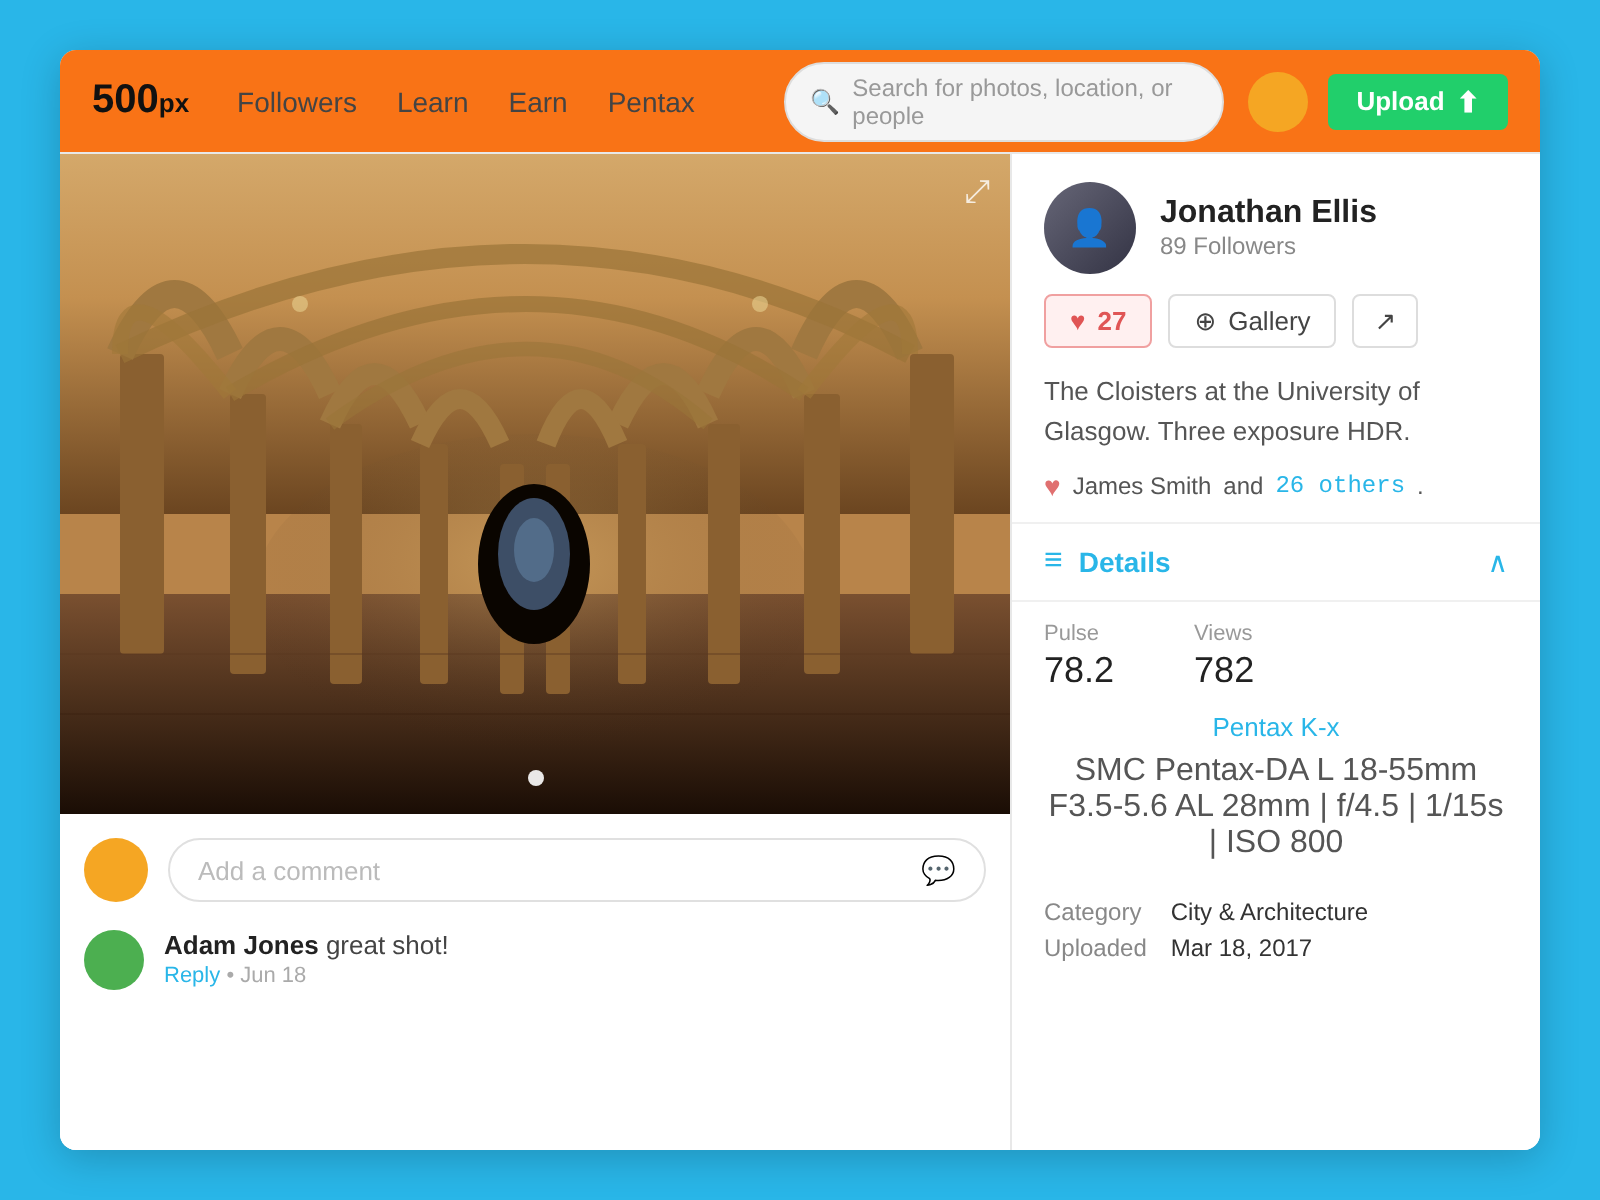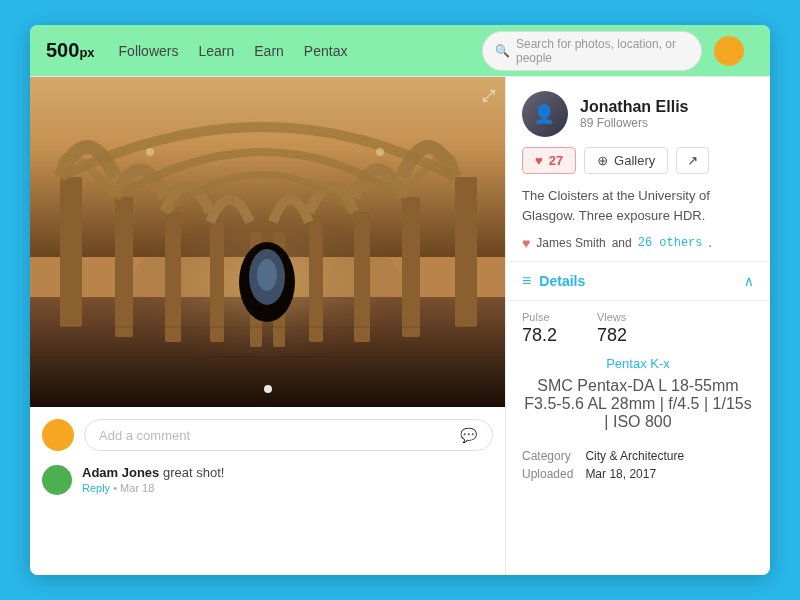--- a/index.html
+++ b/index.html
@@ -17,21 +17,21 @@
       border-radius: 8px;
       width: 740px;
       height: 550px;
       overflow: hidden;
       box-shadow: 0 4px 20px rgba(0,0,0,0.2);
       display: flex;
       flex-direction: column;
     }
     
     .header {
-      background: #86efac;
+      background: #f97316;
       height: 52px;
       display: flex;
       align-items: center;
       padding: 0 16px;
       border-bottom: 1px solid #e8e8e8;
       flex-shrink: 0;
     }
     .logo {
       font-weight: 900;
       font-size: 20px;
@@ -375,20 +375,24 @@
       <a class="nav-item">Followers</a>
       <a class="nav-item">Learn</a>
       <a class="nav-item">Earn</a>
       <a class="nav-item">Pentax</a>
     </nav>
     <div class="search-bar">
       <span class="search-icon-wrap">🔍</span>
       <span class="search-input-text">Search for photos, location, or people</span>
     </div>
     <div class="avatar-circle"></div>
+    <button class="upload-btn">
+      <span>Upload</span>
+      <span class="upload-icon">⬆</span>
+    </button>
   </div>
 
   <div class="main">
 
     <div class="left-panel">
 
       <div class="photo-container">
         <div class="photo-bg">
 
           <svg width="475" height="330" viewBox="0 0 475 330" xmlns="http://www.w3.org/2000/svg" style="position:absolute;top:0;left:0;">
@@ -474,21 +478,21 @@
         <div class="comment-row">
           <div class="comment-user-avatar"></div>
           <div class="comment-content">
             <div>
               <span class="comment-user">Adam Jones</span>
               <span class="comment-text"> great shot!</span>
             </div>
             <div class="comment-meta">
               <a class="comment-reply">Reply</a>
               <span> • </span>
-              <span>Mar 18</span>
+              <span>Jun 18</span>
             </div>
           </div>
         </div>
       </div>
     </div>
 
     <div class="right-panel">
 
       <div class="user-section">
         <div class="user-avatar">

